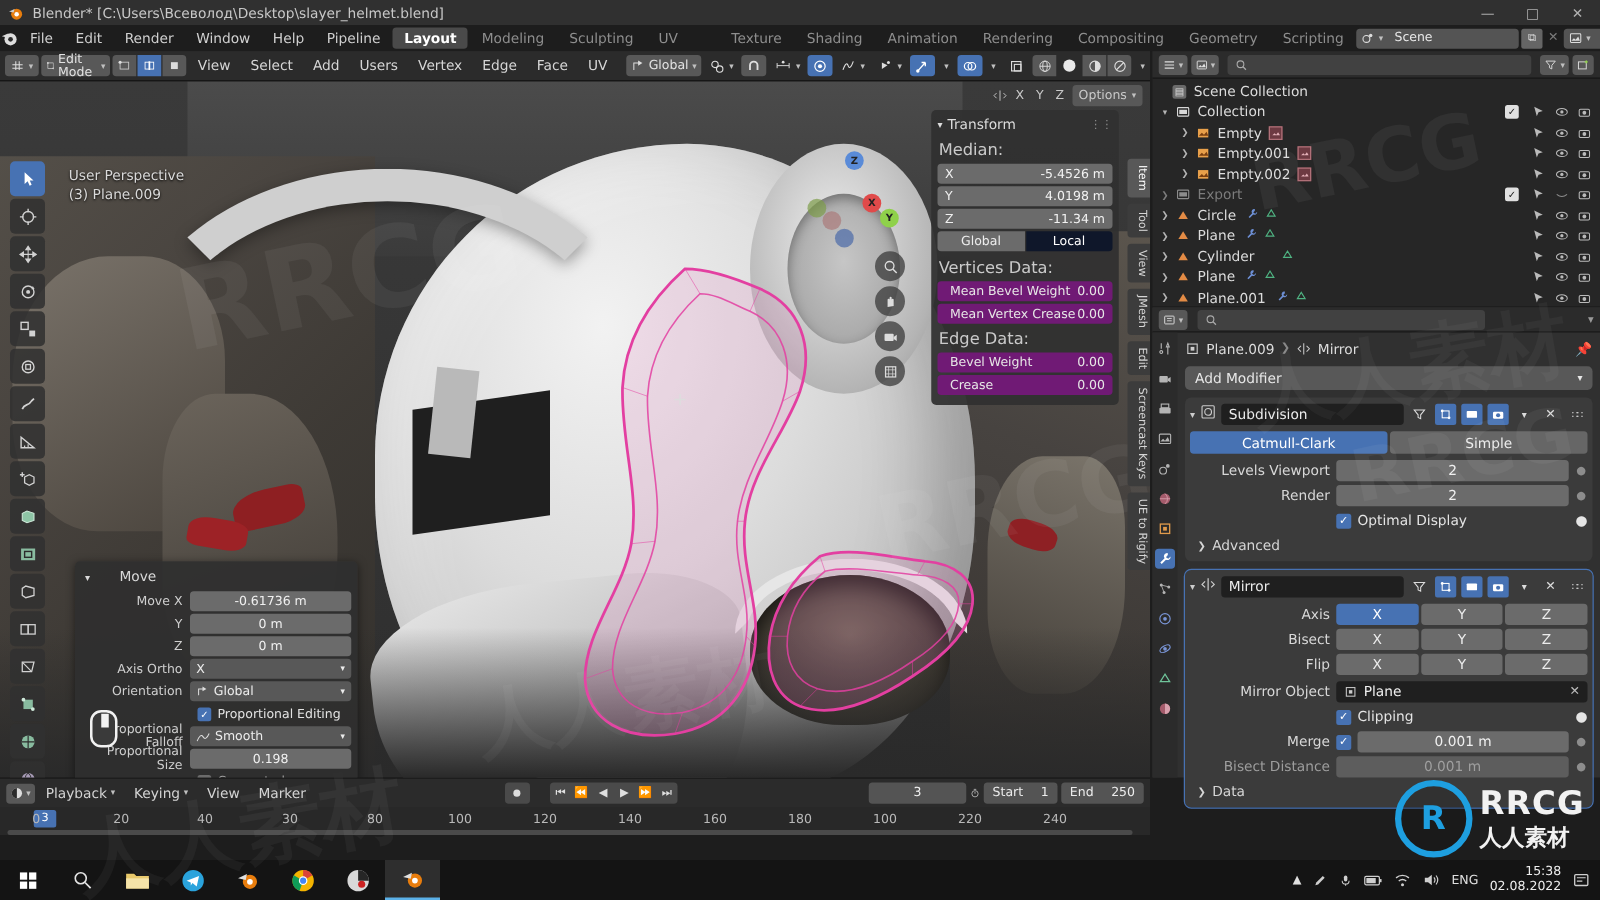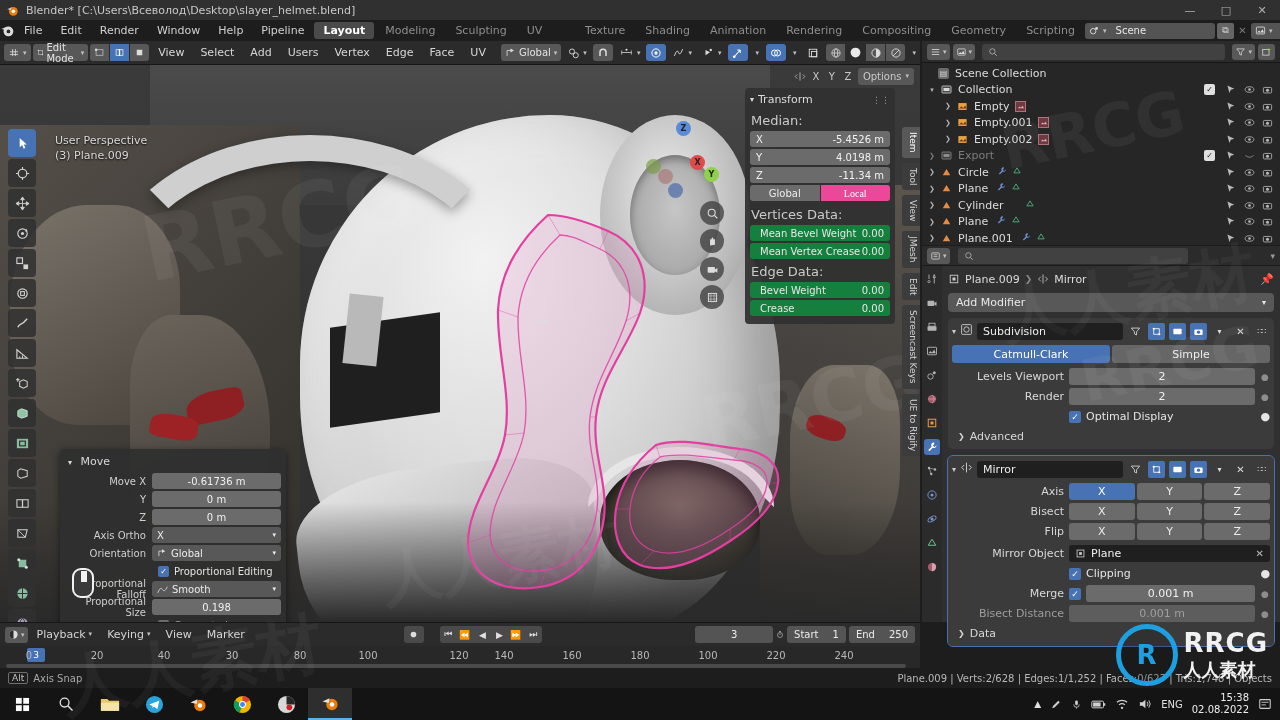--- a/index.html
+++ b/index.html
@@ -206,22 +206,22 @@
   .np-sub { font-size:13px; color:#cacaca; padding:3px 0 3px 1px; }
   .np-row { display:flex; height:16px; margin-bottom:2px; background:#6b6b6b; border-radius:3px;
     align-items:center; padding:0 6px; font-size:10px; color:#f2f2f2; }
   .np-row .k { color:#f0f0f0; }
   .np-row .v { margin-left:auto; }
   .np-seg { display:flex; gap:1px; margin:2px 0 3px 0; }
   .np-seg > div { flex:1; height:16px; background:#6b6b6b; display:flex; align-items:center;
     justify-content:center; font-size:10px; color:#ececec; }
   .np-seg > div:first-child { border-radius:3px 0 0 3px; }
   .np-seg > div:last-child { border-radius:0 3px 3px 0; }
-  .np-seg > div.on { background:#ec4899; color:#fff;font-family:Liberation Serif, serif; }
-  .np-row2 { display:flex; height:16px; margin-bottom:2px; background:#15803d; border-radius:3px;
+  .np-seg > div.on { background:#0f172a; color:#fff; }
+  .np-row2 { display:flex; height:16px; margin-bottom:2px; background:#701a75; border-radius:3px;
     align-items:center; padding:0 6px 0 10px; font-size:10px; color:#e6e6e6; }
   .np-row2 .v { margin-left:auto; }
 
   .vtabs { position:absolute; right:0px; top:86px; width:18px; z-index:17;
     display:flex; flex-direction:column; gap:5px; }
   .vtab { width:18px; background:#3c3c3c; border-radius:3px 0 0 3px; color:#d5d5d5;
     font-size:9px; writing-mode:vertical-rl; text-orientation:mixed;
     padding:5px 2px; text-align:center; }
   .vtab.active { background:#585858; color:#fff; }
 
@@ -818,21 +818,21 @@
       <div class="vtab">View</div>
       <div class="vtab">JMesh</div>
       <div class="vtab">Edit</div>
       <div class="vtab">Screencast Keys</div>
       <div class="vtab">UE to Rigify</div>
     </div>
 
     <div class="move-panel">
       <div class="mp-title">
         <span style="font-size:8px">▾</span>
-        <span style="margin-left:5px">Move</span>
+        <span style="margin-left:20px">Move</span>
       </div>
       <div class="mp-row">
         <div class="mp-lab">Move X</div>
         <div class="mp-val">-0.61736 m</div>
       </div>
       <div class="mp-row">
         <div class="mp-lab">Y</div>
         <div class="mp-val">0 m</div>
       </div>
       <div class="mp-row">
@@ -1608,37 +1608,32 @@
         <span>250</span>
       </div>
     </div>
     <div class="tl-ruler" id="tl-ruler">
       <div class="tl-play">3</div>
     <div class="tl-tick" style="left: 97px;">20</div>
         <div class="tl-tick" style="left: 164px;">40</div>
         <div class="tl-tick" style="left: 232px;">30</div>
         <div class="tl-tick" style="left: 300px;">80</div>
         <div class="tl-tick" style="left: 368px;">100</div>
-        <div class="tl-tick" style="left: 436px; margin-left: 23px;">120</div>
+        <div class="tl-tick" style="left: 436px;">120</div>
         <div class="tl-tick" style="left: 504px;">140</div>
         <div class="tl-tick" style="left: 572px;">160</div>
         <div class="tl-tick" style="left: 640px;">180</div>
         <div class="tl-tick" style="left: 708px;">100</div>
         <div class="tl-tick" style="left: 776px;">220</div>
         <div class="tl-tick" style="left: 844px;">240</div>
         <div class="tl-tick" style="left: 29px;">0</div>
       </div>
     <div class="tl-scrollbar"></div>
   </div>
 
-  <div class="statusbar">
-    <span class="kbd">Alt</span>
-    <span>Axis Snap</span>
-    <span class="status-right">Plane.009 | Verts:2/628 | Edges:1/1,252 | Faces:0/627 | Tris:1,748 | Objects</span>
-  </div>
 
   <div class="taskbar">
     <div class="tb-app">
       <svg width="15" height="15" viewBox="0 0 16 16">
           <rect x="1" y="1" width="6.2" height="6.2" fill="#fff"></rect>
           <rect x="8.8" y="1" width="6.2" height="6.2" fill="#fff"></rect>
           <rect x="1" y="8.8" width="6.2" height="6.2" fill="#fff"></rect>
           <rect x="8.8" y="8.8" width="6.2" height="6.2" fill="#fff"></rect>
         </svg>
     </div>

